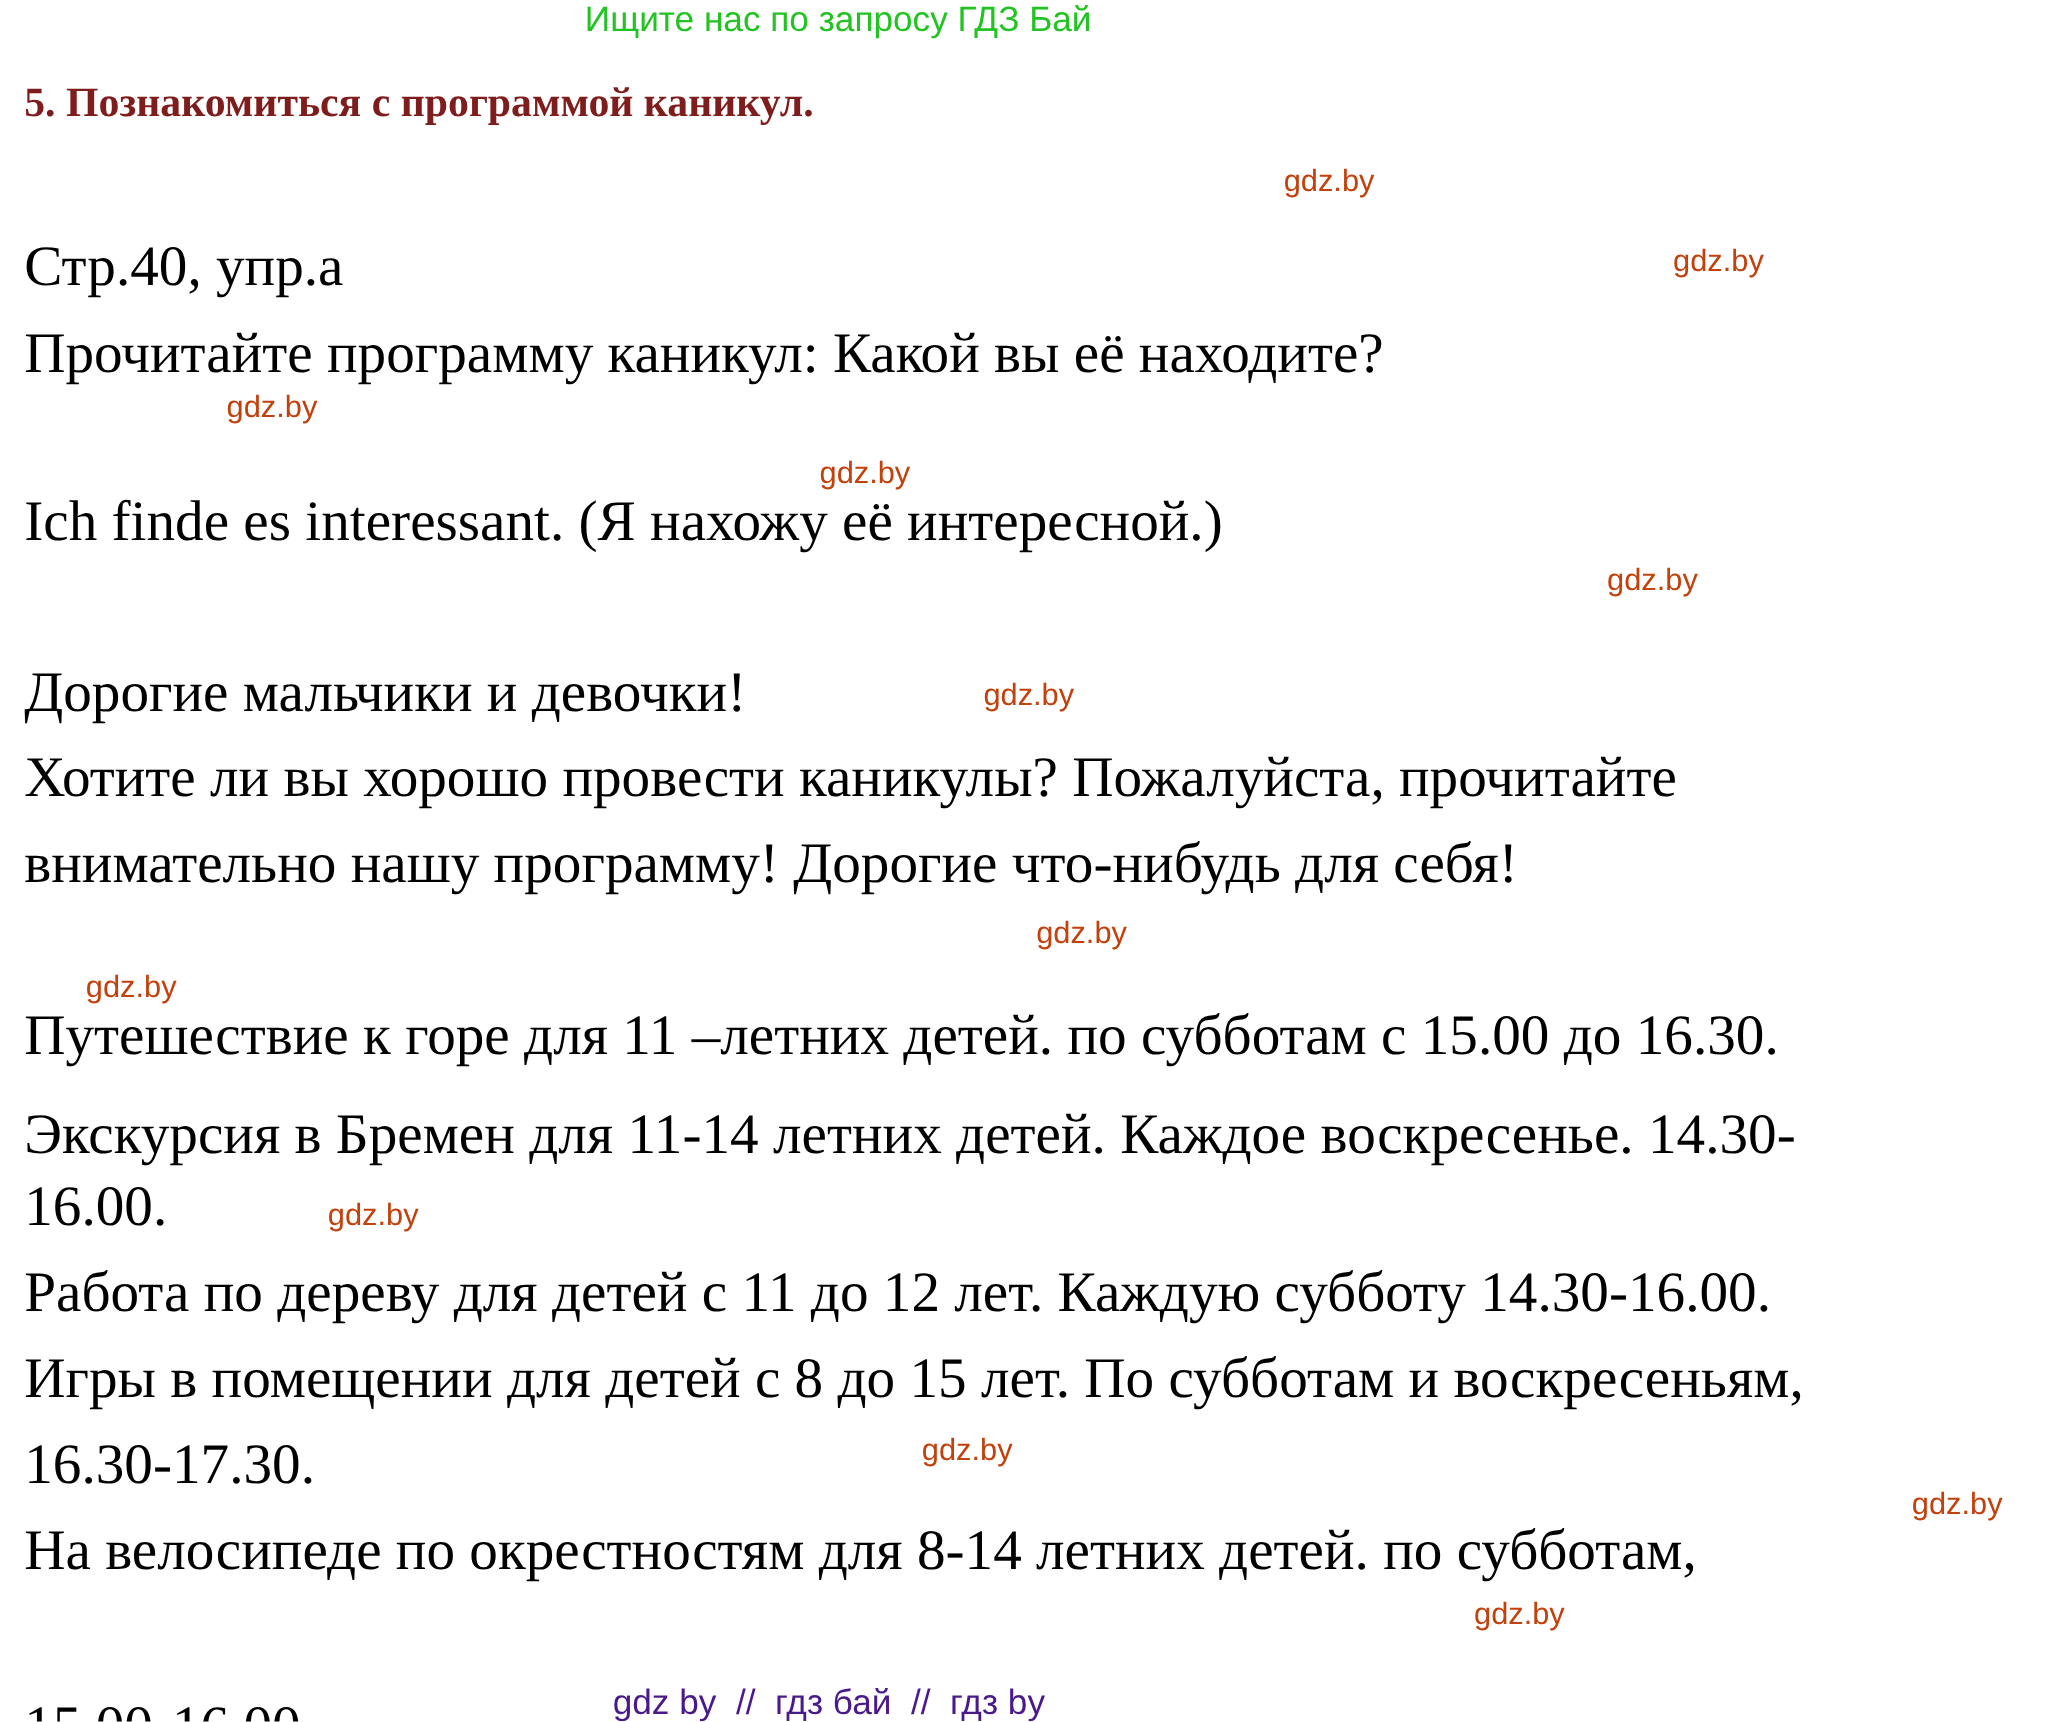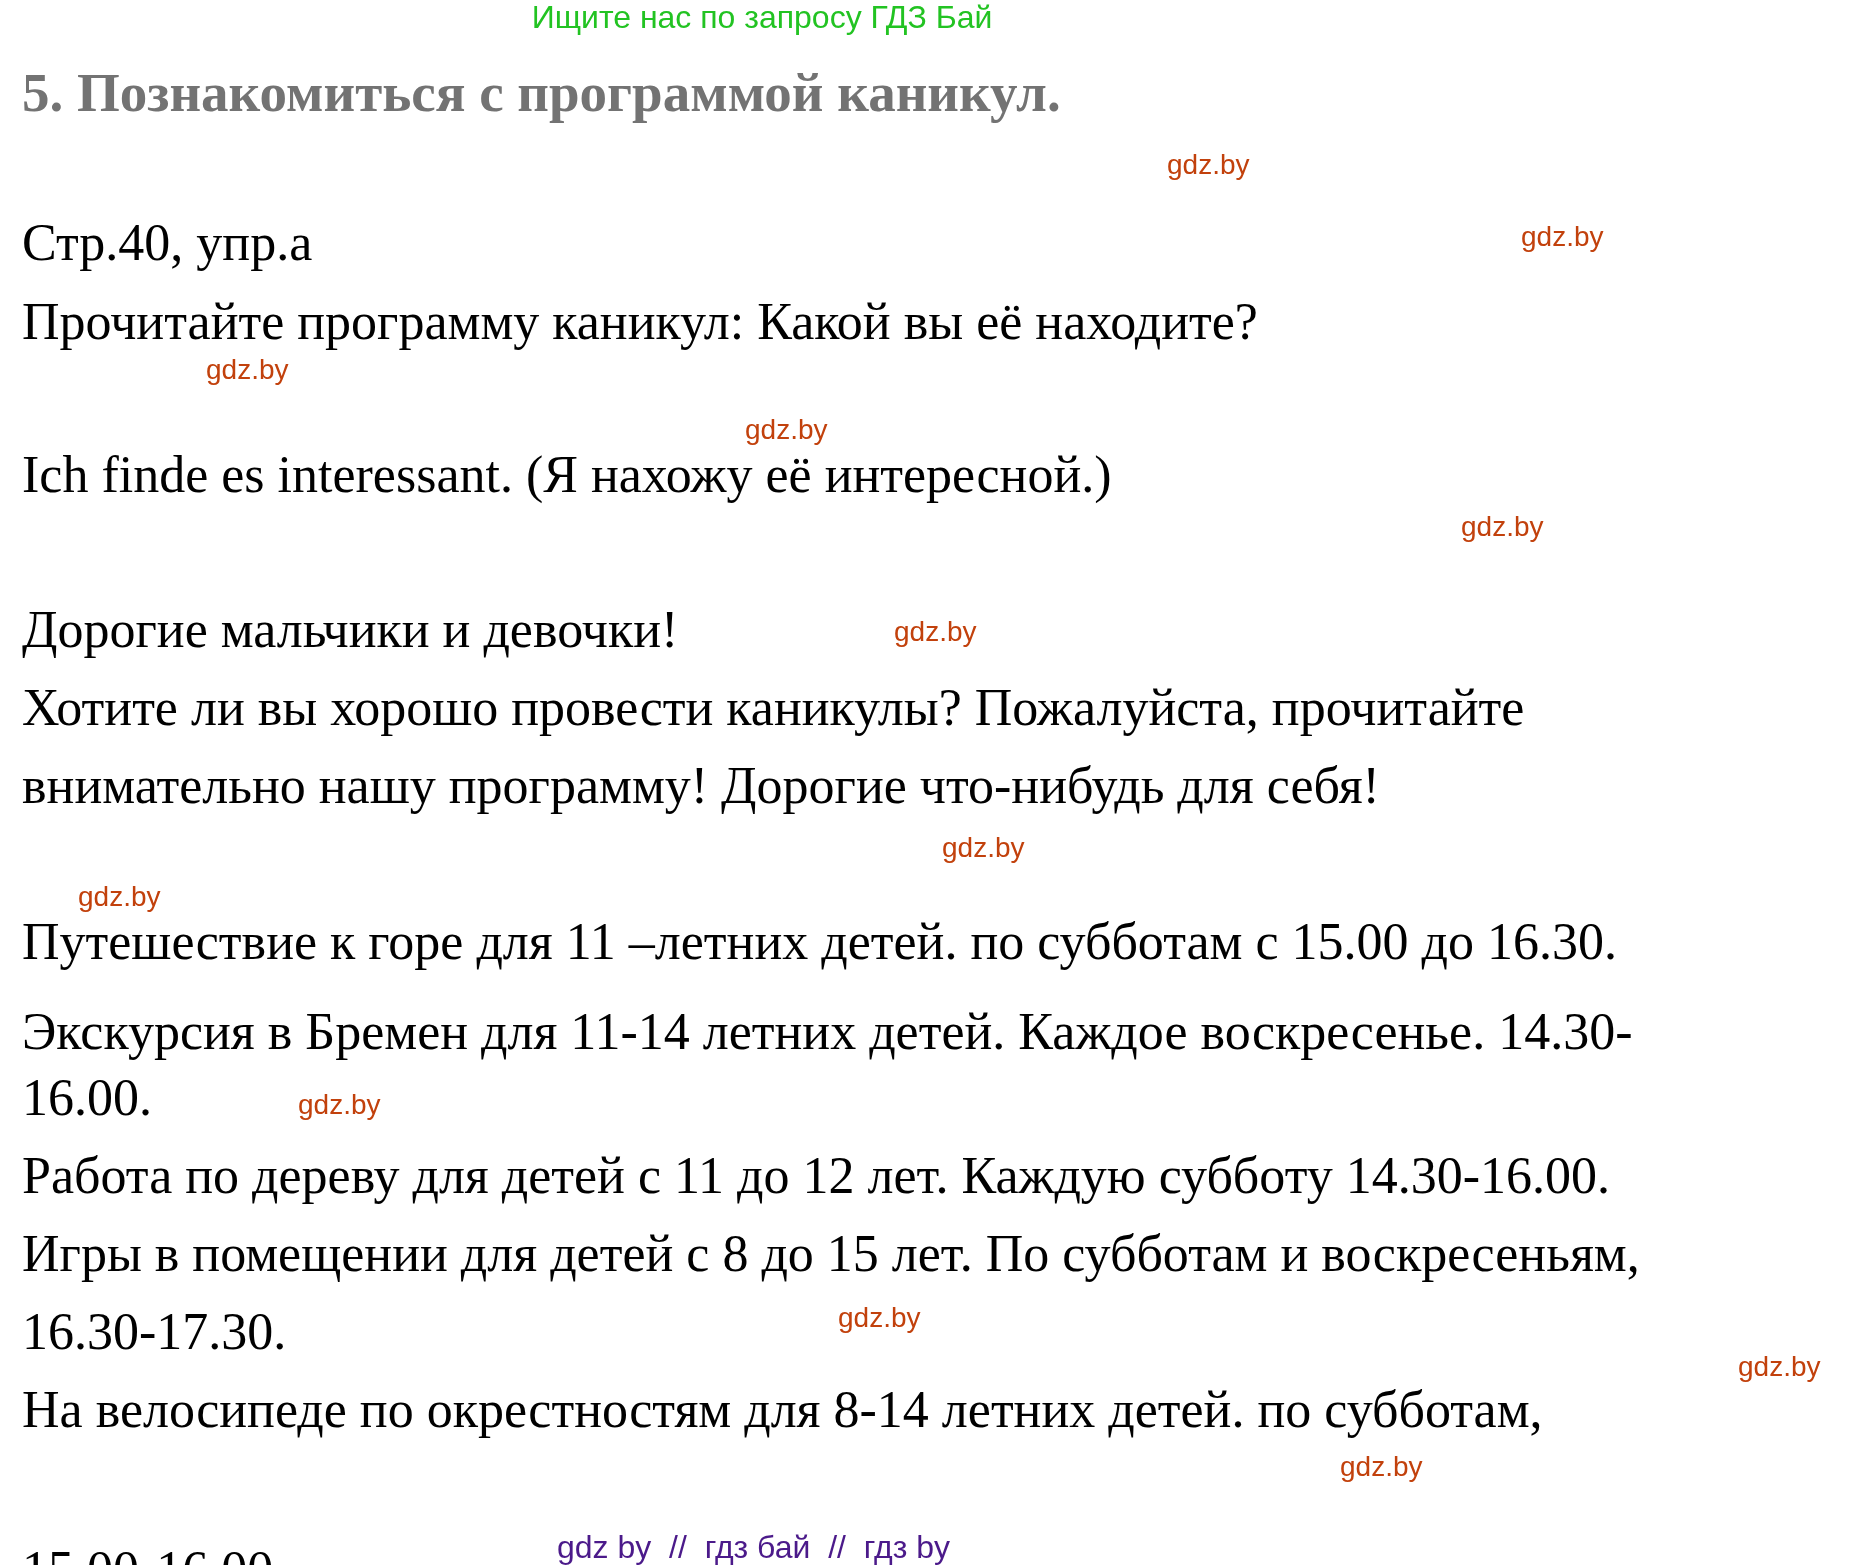--- a/index.html
+++ b/index.html
@@ -1,20 +1,20 @@
 <!DOCTYPE html>
 <html><head>
 <meta charset="utf-8">
 <style>
   html, body { margin:0; padding:0; background:#ffffff; }
   body { width:1872px; height:1565px; position:relative; overflow:hidden; }
   .top-banner { position:absolute; top:0; left:0; width:1524px; text-align:center;
     font-family:"Liberation Sans", sans-serif; font-size:32px; line-height:34px; }
   .title { position:absolute; left:22px; top:62px; font-family:"Liberation Serif", serif;
-    font-weight:bold; font-size:55px; line-height:62px; color:#737373; white-space:nowrap; }
+    font-weight:bold; font-size:38px; line-height:62px; color:#7f1d1d; white-space:nowrap; }
   .line { position:absolute; left:22px; font-family:Liberation Serif, serif;
     font-size:52px; line-height:60px; color:#000; white-space:nowrap; }
   .wm { position:absolute; font-family:"Liberation Sans", sans-serif; font-size:28px;
     line-height:30px; color:#c2410c; white-space:nowrap; }
   .footer { position:absolute; top:1530px; left:0; width:1507px; text-align:center;
     font-family:"Liberation Sans", sans-serif; font-size:32px; line-height:34px; white-space:pre; }
 </style>
 </head>
 <body>
 

